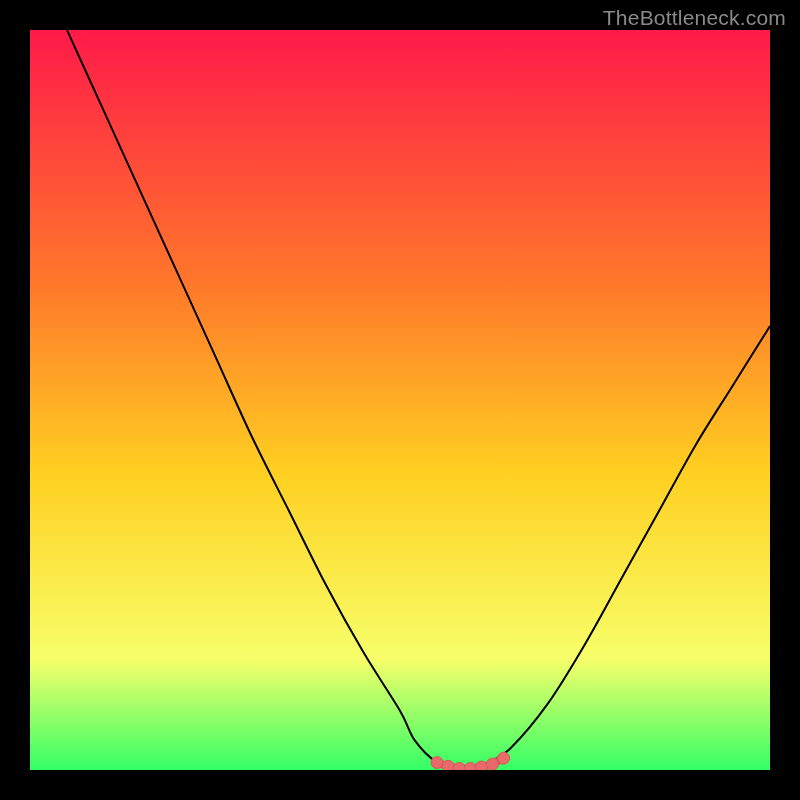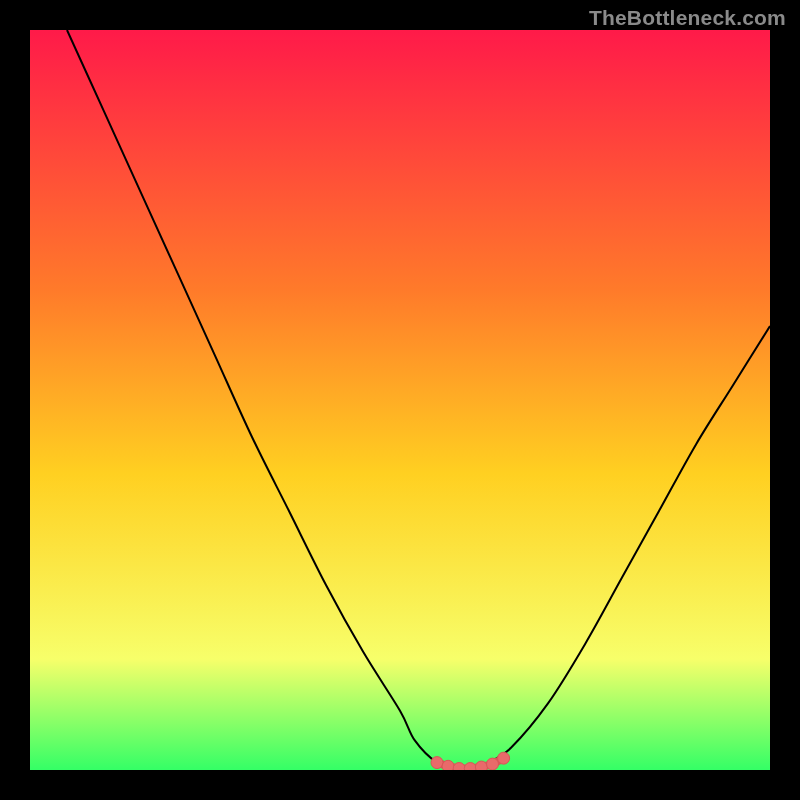--- a/index.html
+++ b/index.html
@@ -17,21 +17,21 @@
     height: 800px;
     background: #000;
   }
   .watermark {
     position: absolute;
     top: 6px;
     right: 14px;
     color: #8a8a8a;
     font-size: 21px;
     letter-spacing: 0.2px;
-    font-weight: 700;
+    font-weight: 400;
     user-select: none;
   }
   .plot {
     position: absolute;
     left: 30px;
     top: 30px;
     width: 740px;
     height: 740px;
   }
   svg {

